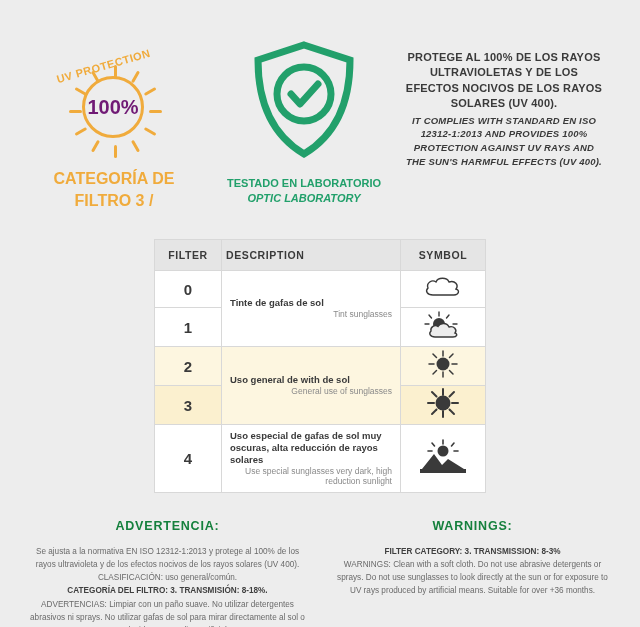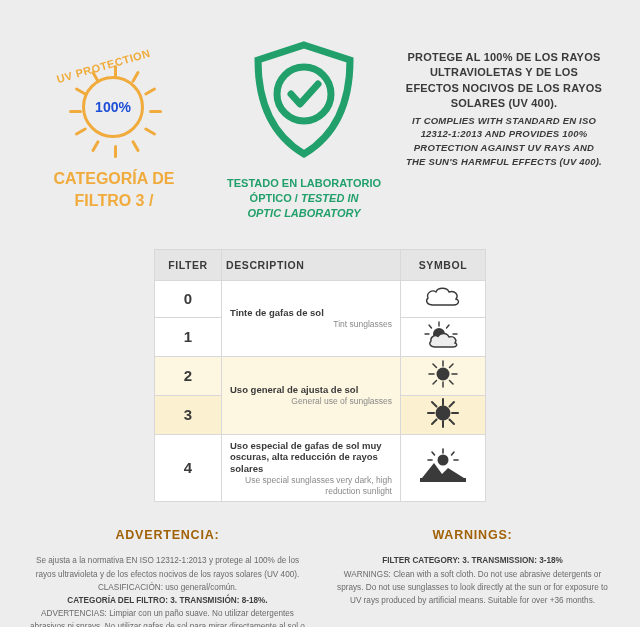--- a/index.html
+++ b/index.html
@@ -69,23 +69,23 @@
     width: 62px;
     height: 62px;
     border-radius: 50%;
     border: 3px solid #f0ab3c;
     box-sizing: border-box;
     display: flex;
     align-items: center;
     justify-content: center;
   }
   .sun-core span {
-    font-size: 14px;
-    font-weight: bold;
-    color: #1d4ed8;
+    font-size: 20px;
+    font-weight: bold;
+    color: #701a75;
   }
   .ray {
     position: absolute;
     left: 50%;
     top: 50%;
     width: 3px;
     height: 13px;
     background: #f0ab3c;
     border-radius: 2px;
     transform-origin: 50% 50%;
@@ -188,21 +188,21 @@
     box-sizing: border-box;
     gap: 22px;
   }
   .warn-col {
     flex: 1;
     text-align: center;
   }
   .warn-title {
     font-size: 12.5px;
     font-weight: bold;
-    color: #a16207;
+    color: #15803d;
     letter-spacing: .8px;
     margin-bottom: 12px;
   }
   .warn-body {
     font-size: 8.2px;
     color: #6a6a6a;
     line-height: 1.6;
   }
   .warn-body .cat { font-weight: bold; color: #3f3f3f; }
 </style>
@@ -240,23 +240,20 @@
     <div class="col-lab">
       <div class="shield-wrap">
         <svg viewBox="0 0 108 120" width="108" height="120" aria-hidden="true">
           <path d="M54 5 L100 20 C100 62 86 95 54 114 C22 95 8 62 8 20 Z" fill="none" stroke="#22a06b" stroke-width="7"></path>
           <circle cx="54" cy="54" r="27" fill="none" stroke="#22a06b" stroke-width="7"></circle>
           <path d="M41 54 L50 64 L68 44" fill="none" stroke="#22a06b" stroke-width="7" stroke-linecap="round" stroke-linejoin="round"></path>
         </svg>
       </div>
       <div class="cap-green">
         <div>TESTADO EN LABORATORIO</div>
-        <div>
-          <span>ÓPTICO / </span><span class="it">TESTED IN</span>
-        </div>
         <div class="it">OPTIC LABORATORY</div>
       </div>
     </div>
 
     <div class="col-text">
       <div class="para-dark">
         <span>PROTEGE AL 100% DE LOS RAYOS ULTRAVIOLETAS Y DE LOS EFECTOS NOCIVOS DE LOS RAYOS SOLARES (UV 400).</span>
         <span class="en">IT COMPLIES WITH STANDARD EN ISO 12312-1:2013 AND PROVIDES 100% PROTECTION AGAINST UV RAYS AND THE SUN'S HARMFUL EFFECTS (UV 400).</span>
       </div>
     </div>
@@ -299,21 +296,21 @@
               </g>
               <circle cx="18" cy="14" r="6" fill="#3a3a3a"></circle>
               <path d="M14 27 C9 27 7.5 23.5 10 21 C9 17 14 14 17 16.5 C19 12.5 26 12.5 28 17 C33 15.5 36.5 20 34 23 C37 24 36 27 32 27 Z" fill="#ededed" stroke="#3a3a3a" stroke-width="1.4"></path>
             </svg>
           </td>
         </tr>
 
         <tr class="hl">
           <td class="num">2</td>
           <td class="desc" rowspan="2">
-            <span class="es">Uso general de ajusta de sol</span>
+            <span class="es">Uso general de with de sol</span>
             <span class="en">General use of sunglasses</span>
           </td>
           <td class="sym">
             <svg width="40" height="30" viewBox="0 0 40 30" aria-hidden="true">
               <g stroke="#3a3a3a" stroke-width="1.5" stroke-linecap="round">
                 <line x1="20" y1="2" x2="20" y2="7"></line>
                 <line x1="20" y1="23" x2="20" y2="28"></line>
                 <line x1="6" y1="15" x2="11" y2="15"></line>
                 <line x1="29" y1="15" x2="34" y2="15"></line>
                 <line x1="10" y1="5" x2="13.5" y2="8.5"></line>
@@ -375,19 +372,19 @@
       <div class="warn-title">ADVERTENCIA:</div>
       <div class="warn-body">
         <div>Se ajusta a la normativa EN ISO 12312-1:2013 y protege al 100% de los rayos ultravioleta y de los efectos nocivos de los rayos solares (UV 400). CLASIFICACIÓN: uso general/común.</div>
         <div class="cat">CATEGORÍA DEL FILTRO: 3. TRANSMISIÓN: 8-18%.</div>
         <div>ADVERTENCIAS: Limpiar con un paño suave. No utilizar detergentes abrasivos ni sprays. No utilizar gafas de sol para mirar directamente al sol o exponerse a rayos UV producidos por medios artificiales. Para + 36 meses.</div>
       </div>
     </div>
     <div class="warn-col">
       <div class="warn-title">WARNINGS:</div>
       <div class="warn-body">
-        <div class="cat">FILTER CATEGORY: 3. TRANSMISSION: 3-18%</div>
+        <div class="cat">FILTER CATEGORY: 3. TRANSMISSION: 8-3%</div>
         <div>WARNINGS: Clean with a soft cloth. Do not use abrasive detergents or sprays. Do not use sunglasses to look directly at the sun or for exposure to UV rays produced by artificial means. Suitable for over +36 months.</div>
       </div>
     </div>
   </div>
 
 </div>
 
 </body></html>

